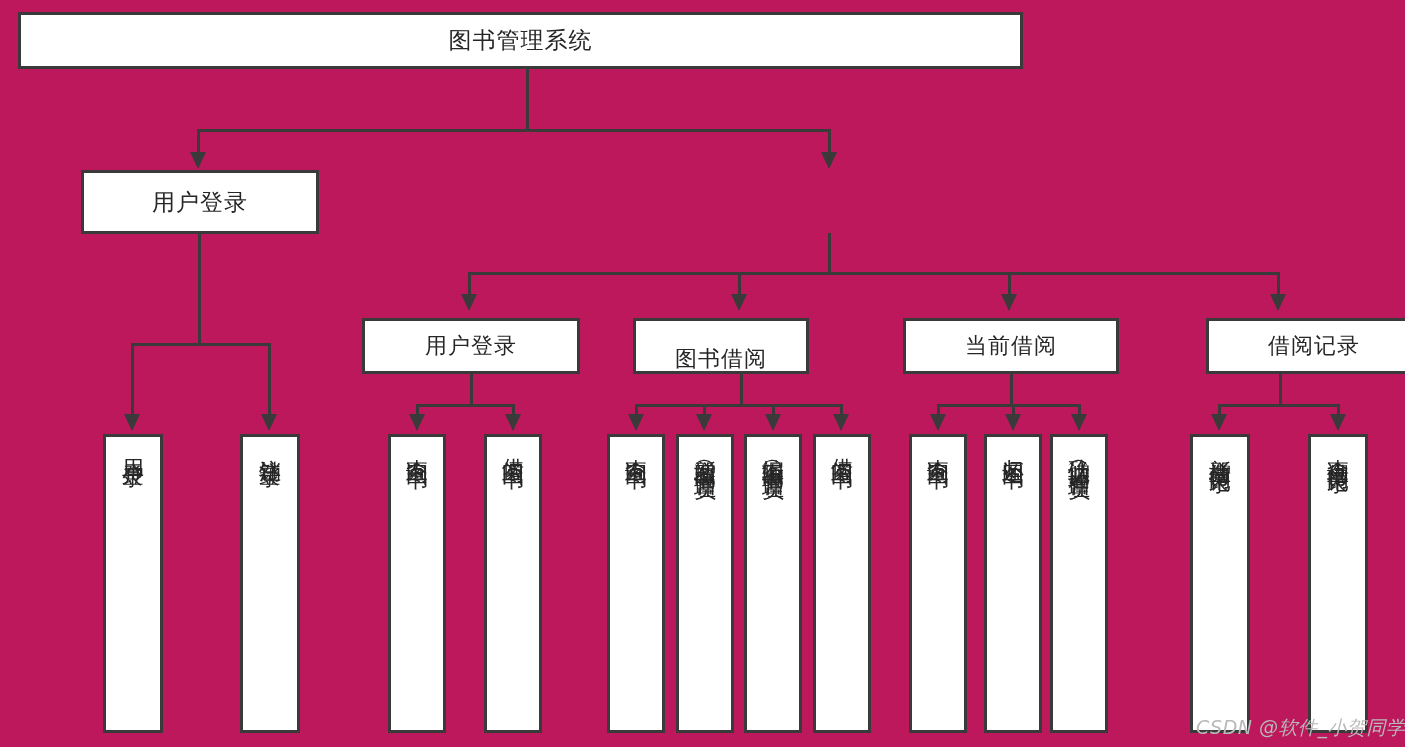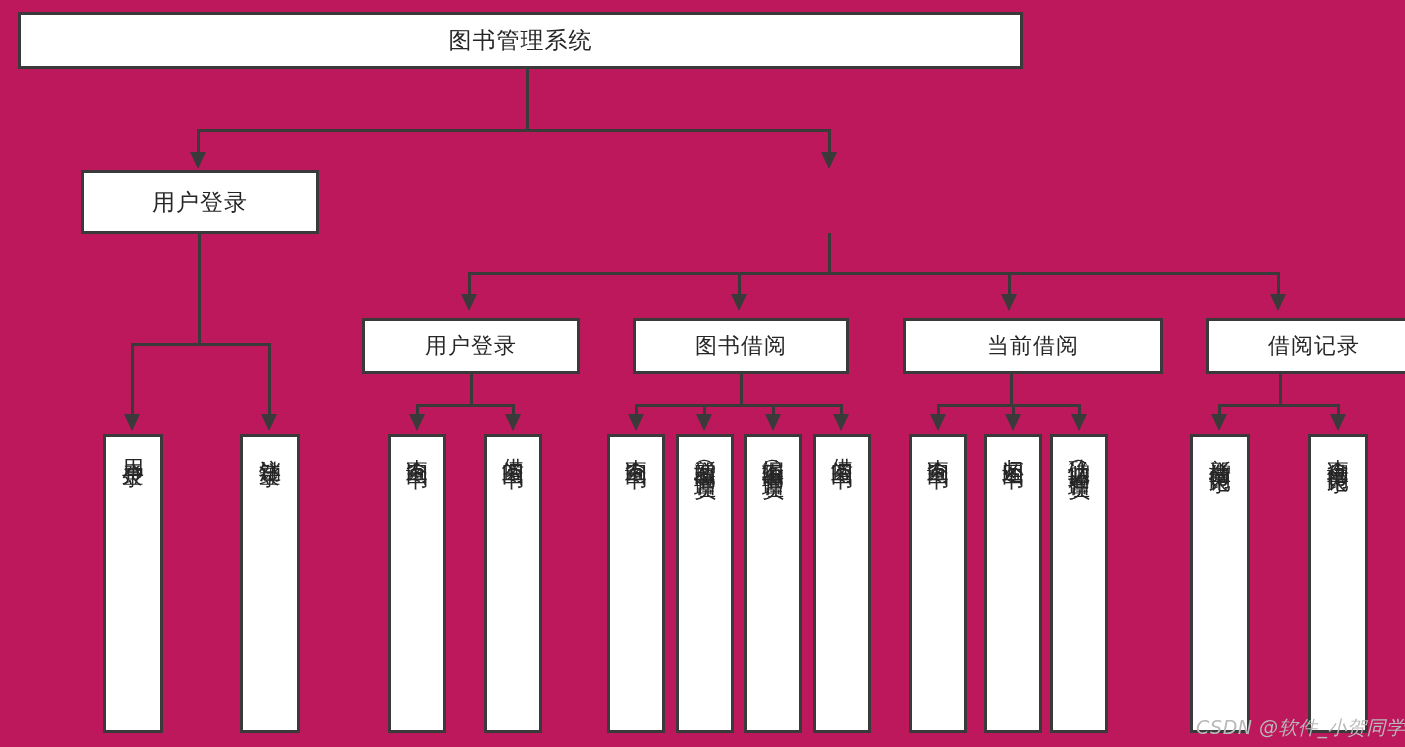--- a/index.html
+++ b/index.html
@@ -126,24 +126,24 @@
 
   <div class="vline" style="left:1008px; top:272px; height:24px;"></div>
   <div class="arrow" style="left:1001px; top:294px;"></div>
 
   <div class="vline" style="left:1277px; top:272px; height:24px;"></div>
   <div class="arrow" style="left:1270px; top:294px;"></div>
 
   <div class="node level3" style="left:362px; top:318px; width:218px; height:56px;">
     <span class="node-label">用户登录</span>
   </div>
-  <div class="node level3" style="left:633px; top:318px; width:216px; height:56px;">
+  <div class="node level3" style="left:633px; top:318px; width:176px; height:56px;align-items:flex-end;">
     <span class="node-label">图书借阅</span>
   </div>
-  <div class="node level3" style="left:903px; top:318px; width:260px; height:56px;">
+  <div class="node level3" style="left:903px; top:318px; width:216px; height:56px;">
     <span class="node-label">当前借阅</span>
   </div>
   <div class="node level3" style="left:1206px; top:318px; width:216px; height:56px;justify-content:center;">
     <span class="node-label">借阅记录</span>
   </div>
 
   <div class="vline" style="left:470px; top:374px; height:32px;"></div>
   <div class="hline" style="left:416px; top:404px; width:99px;"></div>
   <div class="vline" style="left:416px; top:404px; height:12px;"></div>
   <div class="arrow" style="left:409px; top:414px;"></div>

